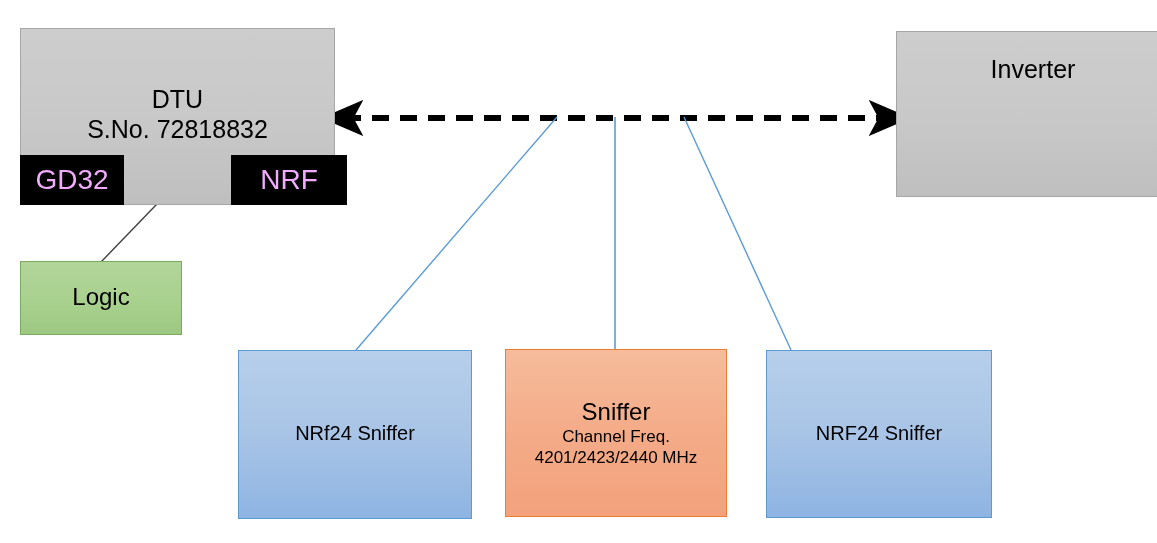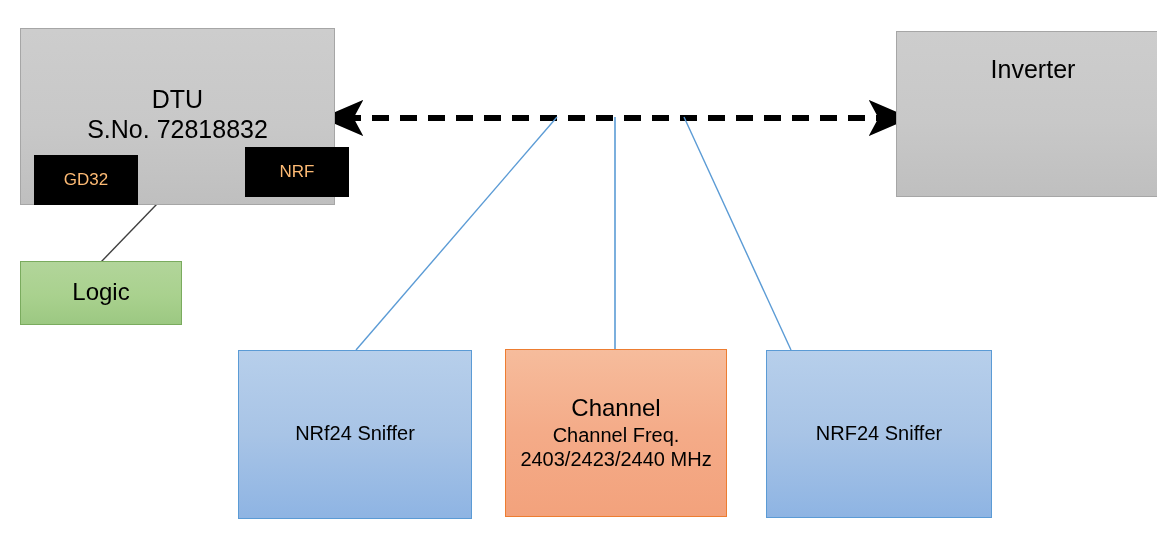--- a/index.html
+++ b/index.html
@@ -48,44 +48,43 @@
     left: 896px;
     top: 31px;
     width: 274px;
     height: 166px;
     justify-content: flex-start;
     padding-top: 23px;
   }
   
   .black-box {
     background: #000000;
-    color: #fdba74;
-    font-size: 17px;
+    color: #f0abfc;
+    font-size: 28px;
     border: 0;
-    margin-left: 14px;
   }
   #gd32-box {
     left: 20px;
     top: 155px;
     width: 104px;
     height: 50px;
   }
   #nrf-box {
     left: 231px;
-    top: 147px;
-    width: 104px;
+    top: 155px;
+    width: 116px;
     height: 50px;
     align-items: center;
   }
   
   #logic-box {
     left: 20px;
     top: 261px;
     width: 162px;
-    height: 64px;
+    height: 74px;
     background: linear-gradient(180deg, #b2d59a 0%, #a9d18e 55%, #9cc882 100%);
     border: 1px solid #7aab5e;
     font-size: 24px;
   }
   
   .blue-box {
     background: linear-gradient(180deg, #b7cfeb 0%, #a8c4e6 50%, #8eb4e3 100%);
     border: 1px solid #5b9bd5;
     font-size: 20px;
   }
@@ -107,21 +106,21 @@
     top: 349px;
     width: 222px;
     height: 168px;
     background: linear-gradient(180deg, #f6bc9c 0%, #f4ab88 50%, #f3a27c 100%);
     border: 1px solid #ed7d31;
   }
   #hackrf-box .line-title {
     font-size: 24px;
   }
   #hackrf-box .line-small {
-    font-size: 20px;
+    font-size: 17px;
   }
   
   .squiggle {
     position: relative;
     display: inline-block;
     padding-bottom: 1px;
     text-align: right;
   }
   .squiggle::after {
     content: "";
@@ -203,26 +202,26 @@
   </div>
 
   <div class="node blue-box" id="sniffer-left-box">
     <div>
       <span class="squiggle">NRf24 Sniffer</span>
     </div>
   </div>
 
   <div class="node" id="hackrf-box">
     <div class="line-title">
-      <span class="squiggle">Channel</span>
+      <span class="squiggle">Sniffer</span>
     </div>
     <div class="line-small">
       <span class="squiggle">Channel Freq.</span>
     </div>
-    <div class="line-small">2403/2423/2440 MHz</div>
+    <div class="line-small">4201/2423/2440 MHz</div>
   </div>
 
   <div class="node blue-box" id="sniffer-right-box">
     <div>
       <span class="squiggle">NRF24 Sniffer</span>
     </div>
   </div>
 
 </div>
 

